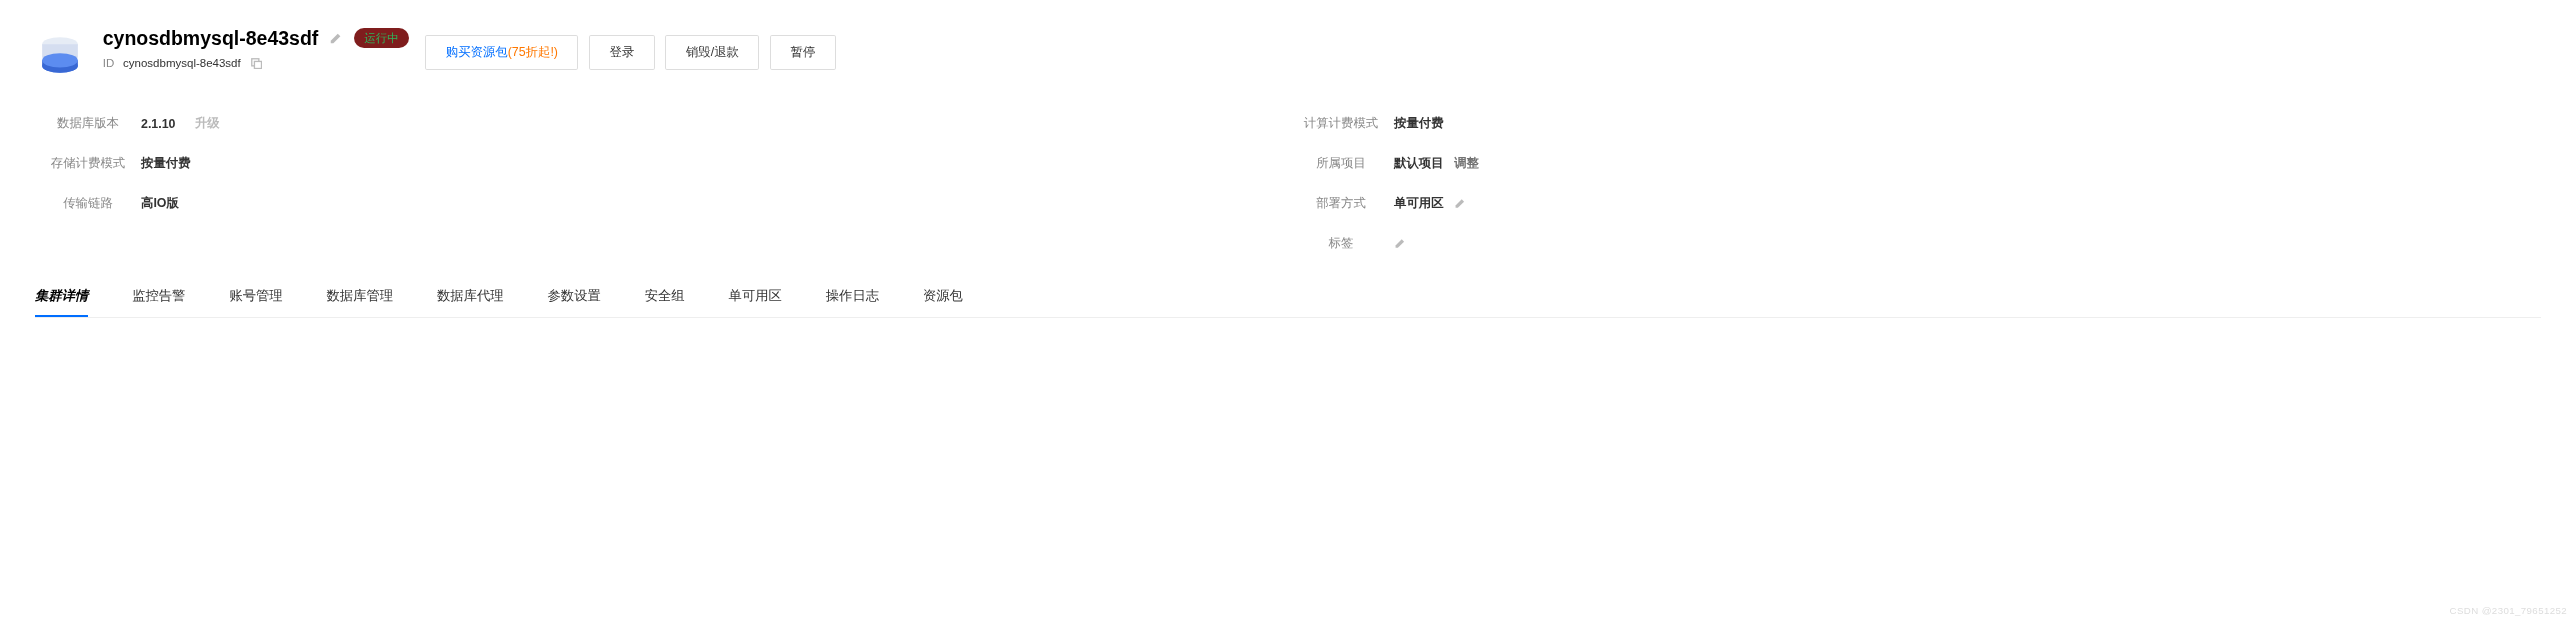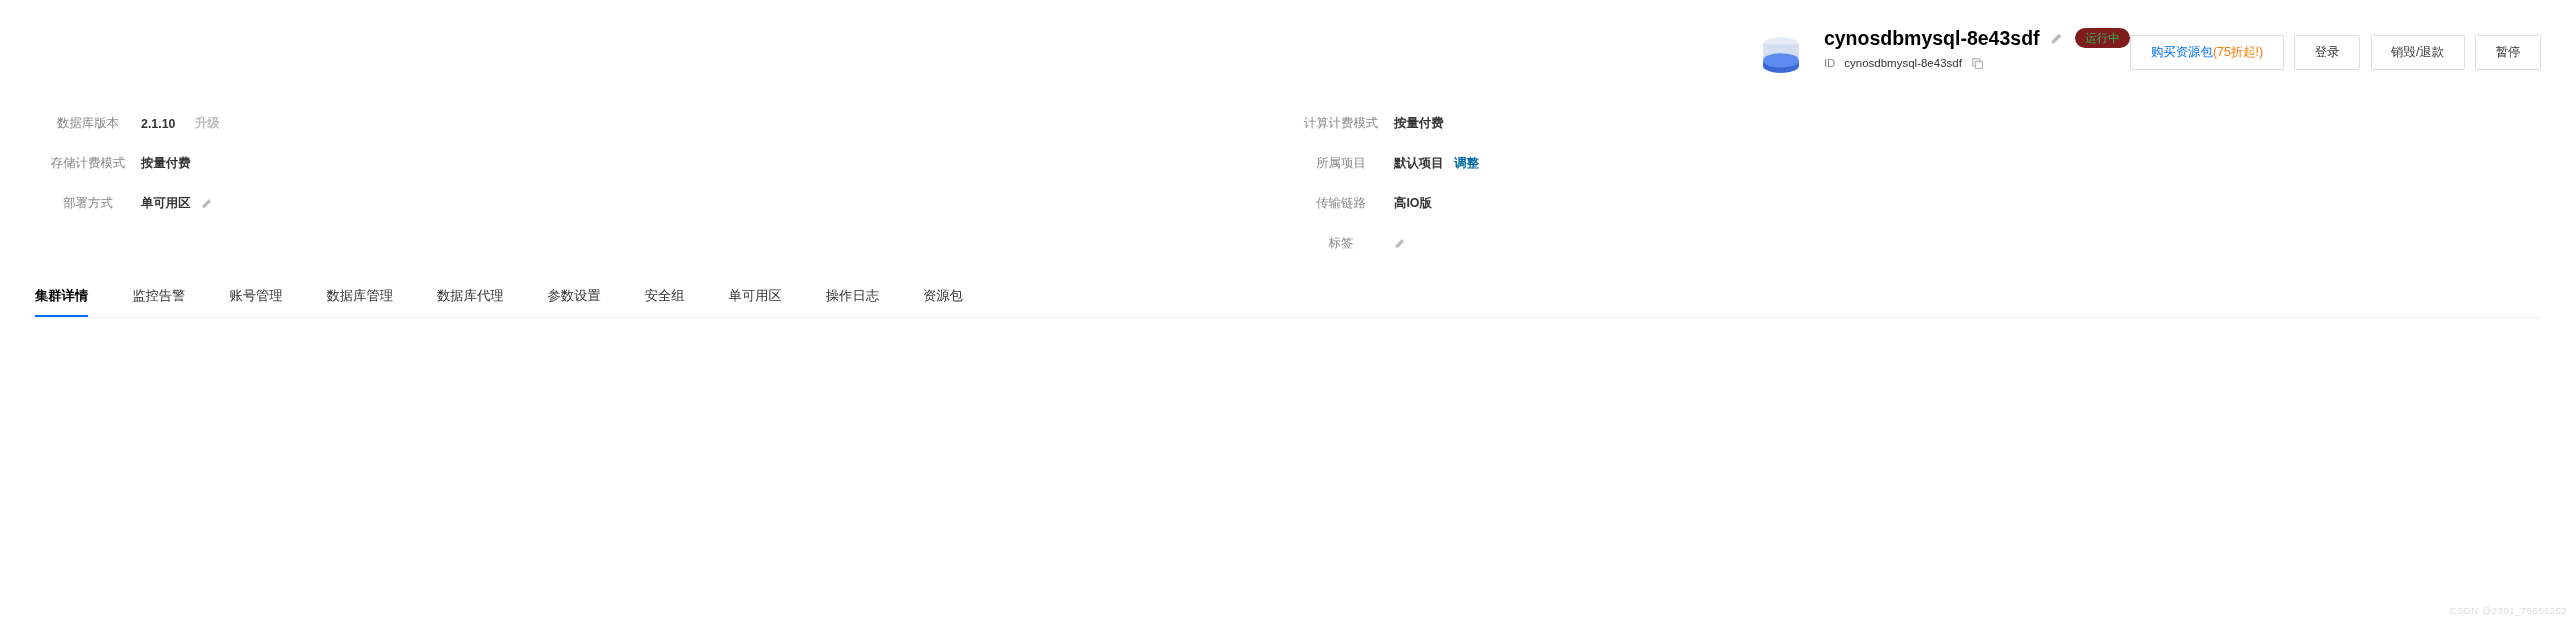--- a/index.html
+++ b/index.html
@@ -6,22 +6,23 @@
     body {
       font-family: -apple-system, BlinkMacSystemFont, "PingFang SC", "Hiragino Sans GB", "Microsoft YaHei", sans-serif;
       background: #fff;
       color: #000;
       font-size: 12.4px;
       padding: 26.6px 35px;
     }
     .header {
       display: flex;
       align-items: flex-start;
-      justify-content: flex-end;
+      justify-content: flex-start;
       margin-bottom: 35px;
+      gap: 16px;
     }
     .header-left {
       display: flex;
       align-items: flex-start;
       gap: 17.7px;
     }
     .db-icon {
       width: 50px;
       height: 50px;
       margin-top: 3.5px;
@@ -112,21 +113,21 @@
       flex-shrink: 0;
     }
     .info-value {
       color: #333;
       display: flex;
       align-items: center;
       gap: 10.6px;
       font-weight: bold;
     }
     .link {
-      color: #0369a1;
+      color: #737373;
       cursor: pointer;
     }
     .upgrade-text {
       color: #bbb;
       margin-left: 8.9px;
       cursor: pointer;
     }
     .small-edit {
       width: 12.4px;
       height: 12.4px;
@@ -142,20 +143,21 @@
     .tab {
       font-size: 13.3px;
       color: #333;
       padding-bottom: 12.4px;
       cursor: pointer;
       position: relative;
     }
     .tab.active {
       font-weight: 700;
       color: #000;
+      font-style: italic;
     }
     .tab.active::after {
       content: "";
       position: absolute;
       bottom: 0;
       left: 0;
       right: 0;
       height: 2.7px;
       background: #006eff;
     }
@@ -225,31 +227,31 @@
     <span class="info-value">按量付费</span>
   </div>
   <div class="info-row">
     <span class="info-label">所属项目</span>
     <span class="info-value">
       <span>默认项目</span>
       <span class="link">调整</span>
     </span>
   </div>
   <div class="info-row">
+    <span class="info-label">传输链路</span>
+    <span class="info-value">高IO版</span>
+  </div>
+  <div class="info-row">
     <span class="info-label">部署方式</span>
     <span class="info-value">
       <span>单可用区</span>
       <svg class="small-edit" viewBox="0 0 16 16">
         <path d="M2 11 L10 3 L13 6 L5 14 L2 14 Z" fill="currentColor"></path>
       </svg>
     </span>
-  </div>
-  <div class="info-row">
-    <span class="info-label">传输链路</span>
-    <span class="info-value">高IO版</span>
   </div>
   <div class="info-row"></div>
   <div class="info-row">
     <span class="info-label">标签</span>
     <span class="info-value">
       <svg class="small-edit" viewBox="0 0 16 16">
         <path d="M2 11 L10 3 L13 6 L5 14 L2 14 Z" fill="currentColor"></path>
       </svg>
     </span>
   </div>

